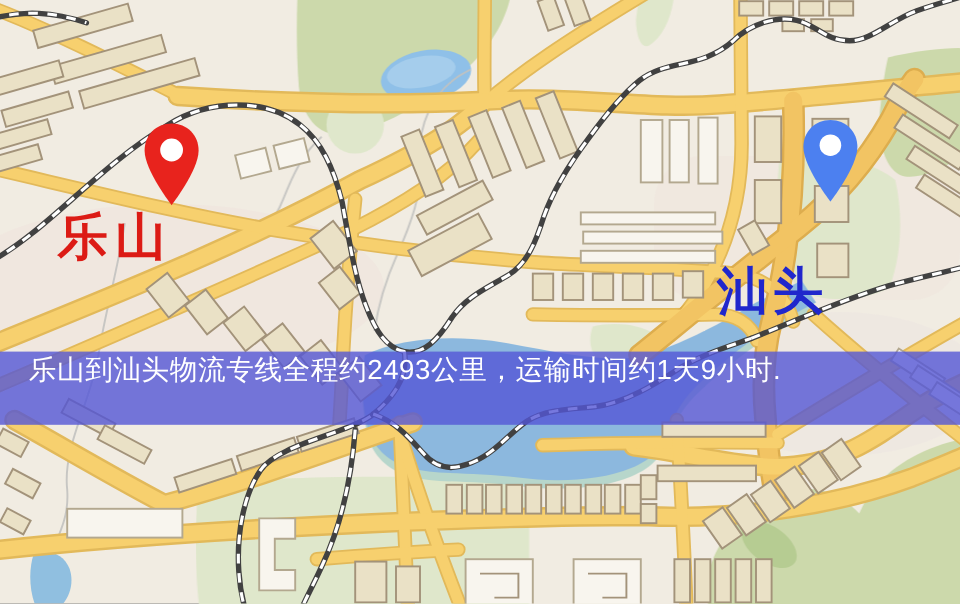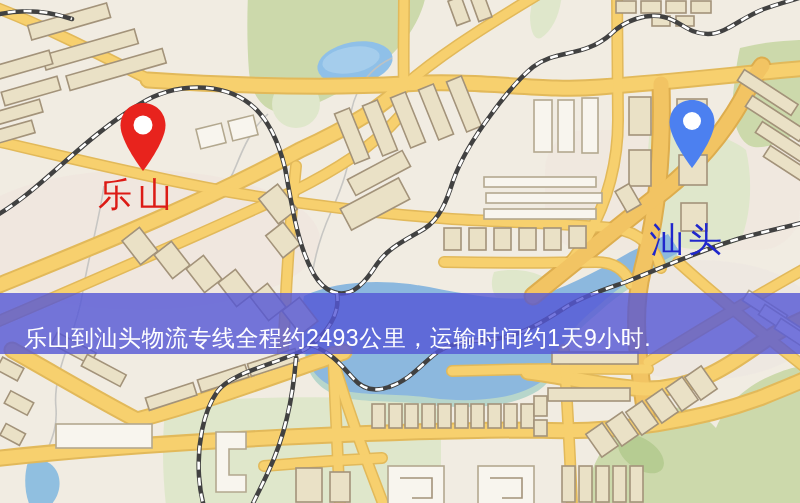--- a/index.html
+++ b/index.html
@@ -23,30 +23,30 @@
   .b{fill:#eae1c6;stroke:#a3937a;stroke-width:1.6}
   .bw{fill:#f8f5ee;stroke:#b3a88f;stroke-width:1.6}
   .bo{fill:none;stroke:#a3937a;stroke-width:1.6}
   .park{fill:#ccd9ab}
   .parkp{fill:#dfe7cb}
   .stream{fill:none;stroke:#c2c2c0;stroke-width:1.6;opacity:.9}
   
   .banner{
     position:absolute;left:0;top:293px;width:800px;height:61px;
     background:rgba(84,86,214,0.8);
-    display:flex;align-items:flex-end;box-sizing:border-box;padding-left:24px;
+    display:flex;align-items:flex-start;box-sizing:border-box;padding-left:24px;
   }
   .banner-text{color:#ffffff;font-size:23px;letter-spacing:0.5px;white-space:nowrap;}
   
   .pin{position:absolute;width:48px;height:71px;}
   .pin-origin{left:119px;top:102px;}
   .pin-destination{left:668px;top:99px;}
   .pin-label{
-    position:absolute;width:180px;text-align:center;
-    font-weight:normal;font-size:34px;line-height:1.0;letter-spacing:6px;
+    position:absolute;width:180px;text-align:left;
+    font-weight:bold;font-size:42px;line-height:1.0;letter-spacing:6px;
   }
   .label-origin{left:48px;top:177px;color:#dc1b15;}
   .label-destination{left:598px;top:179px;color:#2027cc;letter-spacing:4px;margin-top:43px;}
 </style>
 </head>
 <body>
 
 <div class="screen">
 
   <svg class="map-svg" viewBox="0 0 800 503" xmlns="http://www.w3.org/2000/svg">

